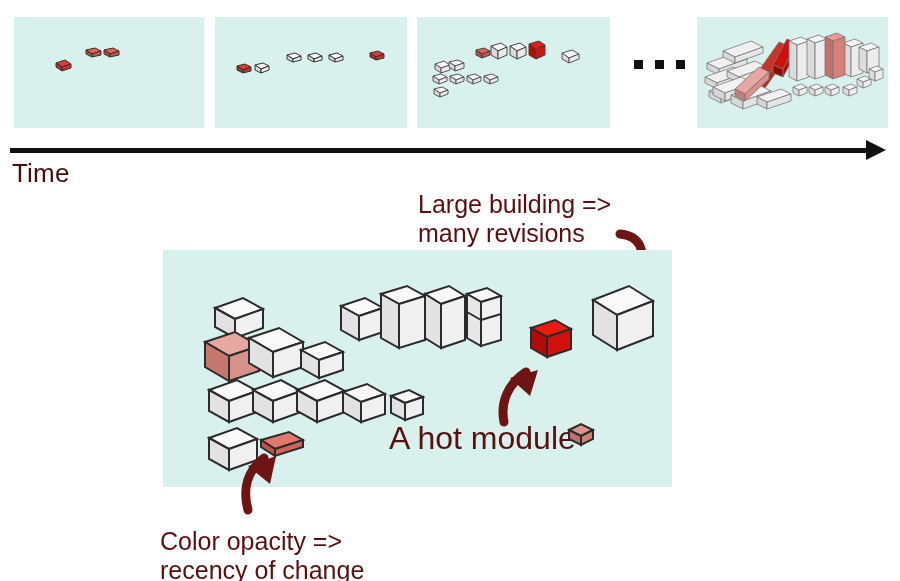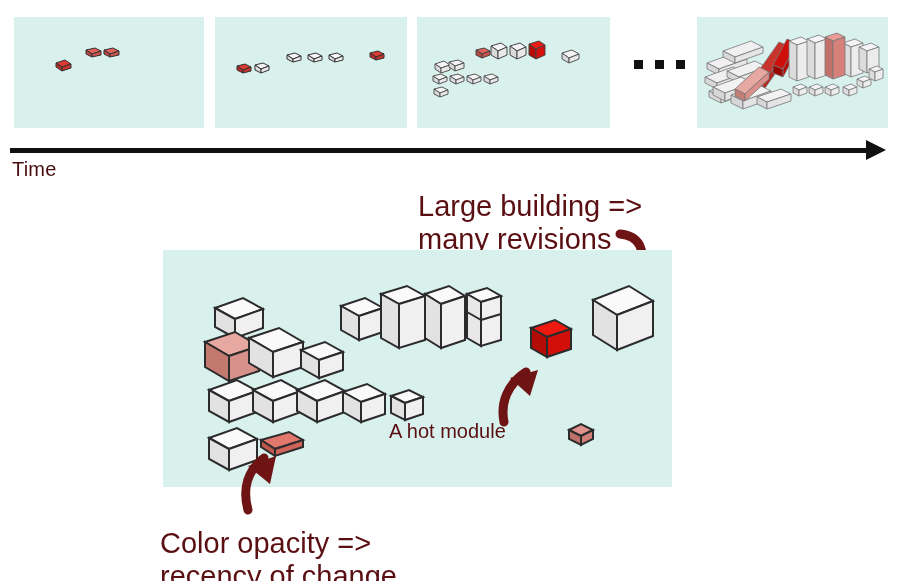--- a/index.html
+++ b/index.html
@@ -6,32 +6,32 @@
   body{width:900px;height:581px;position:relative;overflow:hidden;
        font-family:"Liberation Sans","DejaVu Sans",sans-serif;}
 
   .panel{position:absolute;background:#d9f1ed;}
   .timeline-strip{position:absolute;left:0;top:0;width:900px;height:135px;}
   .axis-line{position:absolute;left:10px;top:148px;width:860px;height:5px;
              background:#111111;}
   .axis-head{position:absolute;left:866px;top:140px;width:0;height:0;
              border-top:10px solid transparent;border-bottom:10px solid transparent;
              border-left:20px solid #111111;}
-  .axis-label{position:absolute;left:12px;top:158px;font-size:20px;
+  .axis-label{position:absolute;left:12px;top:158px;font-size:26px;
               color:#4a0d0d;letter-spacing:.2px;}
 
   
   .ellipsis{position:absolute;left:634px;top:60px;display:flex;gap:12px;}
   .ellipsis i{display:block;width:9px;height:9px;background:#111111;}
 
   
-  .anno{position:absolute;color:#5a0f12;font-size:29px;line-height:1.14;
+  .anno{position:absolute;color:#5a0f12;font-size:25px;line-height:1.14;
         white-space:pre;}
   #anno-large{left:418px;top:190px;}
-  #anno-hot{left:389px;top:420px;font-size:20px;}
+  #anno-hot{left:389px;top:420px;font-size:32px;}
   #anno-color{left:160px;top:527px;}
 
   
   svg.arrow{position:absolute;overflow:visible;}
 
   .legend-cube{position:absolute;}
 </style>
 </head>
 <body>
 

